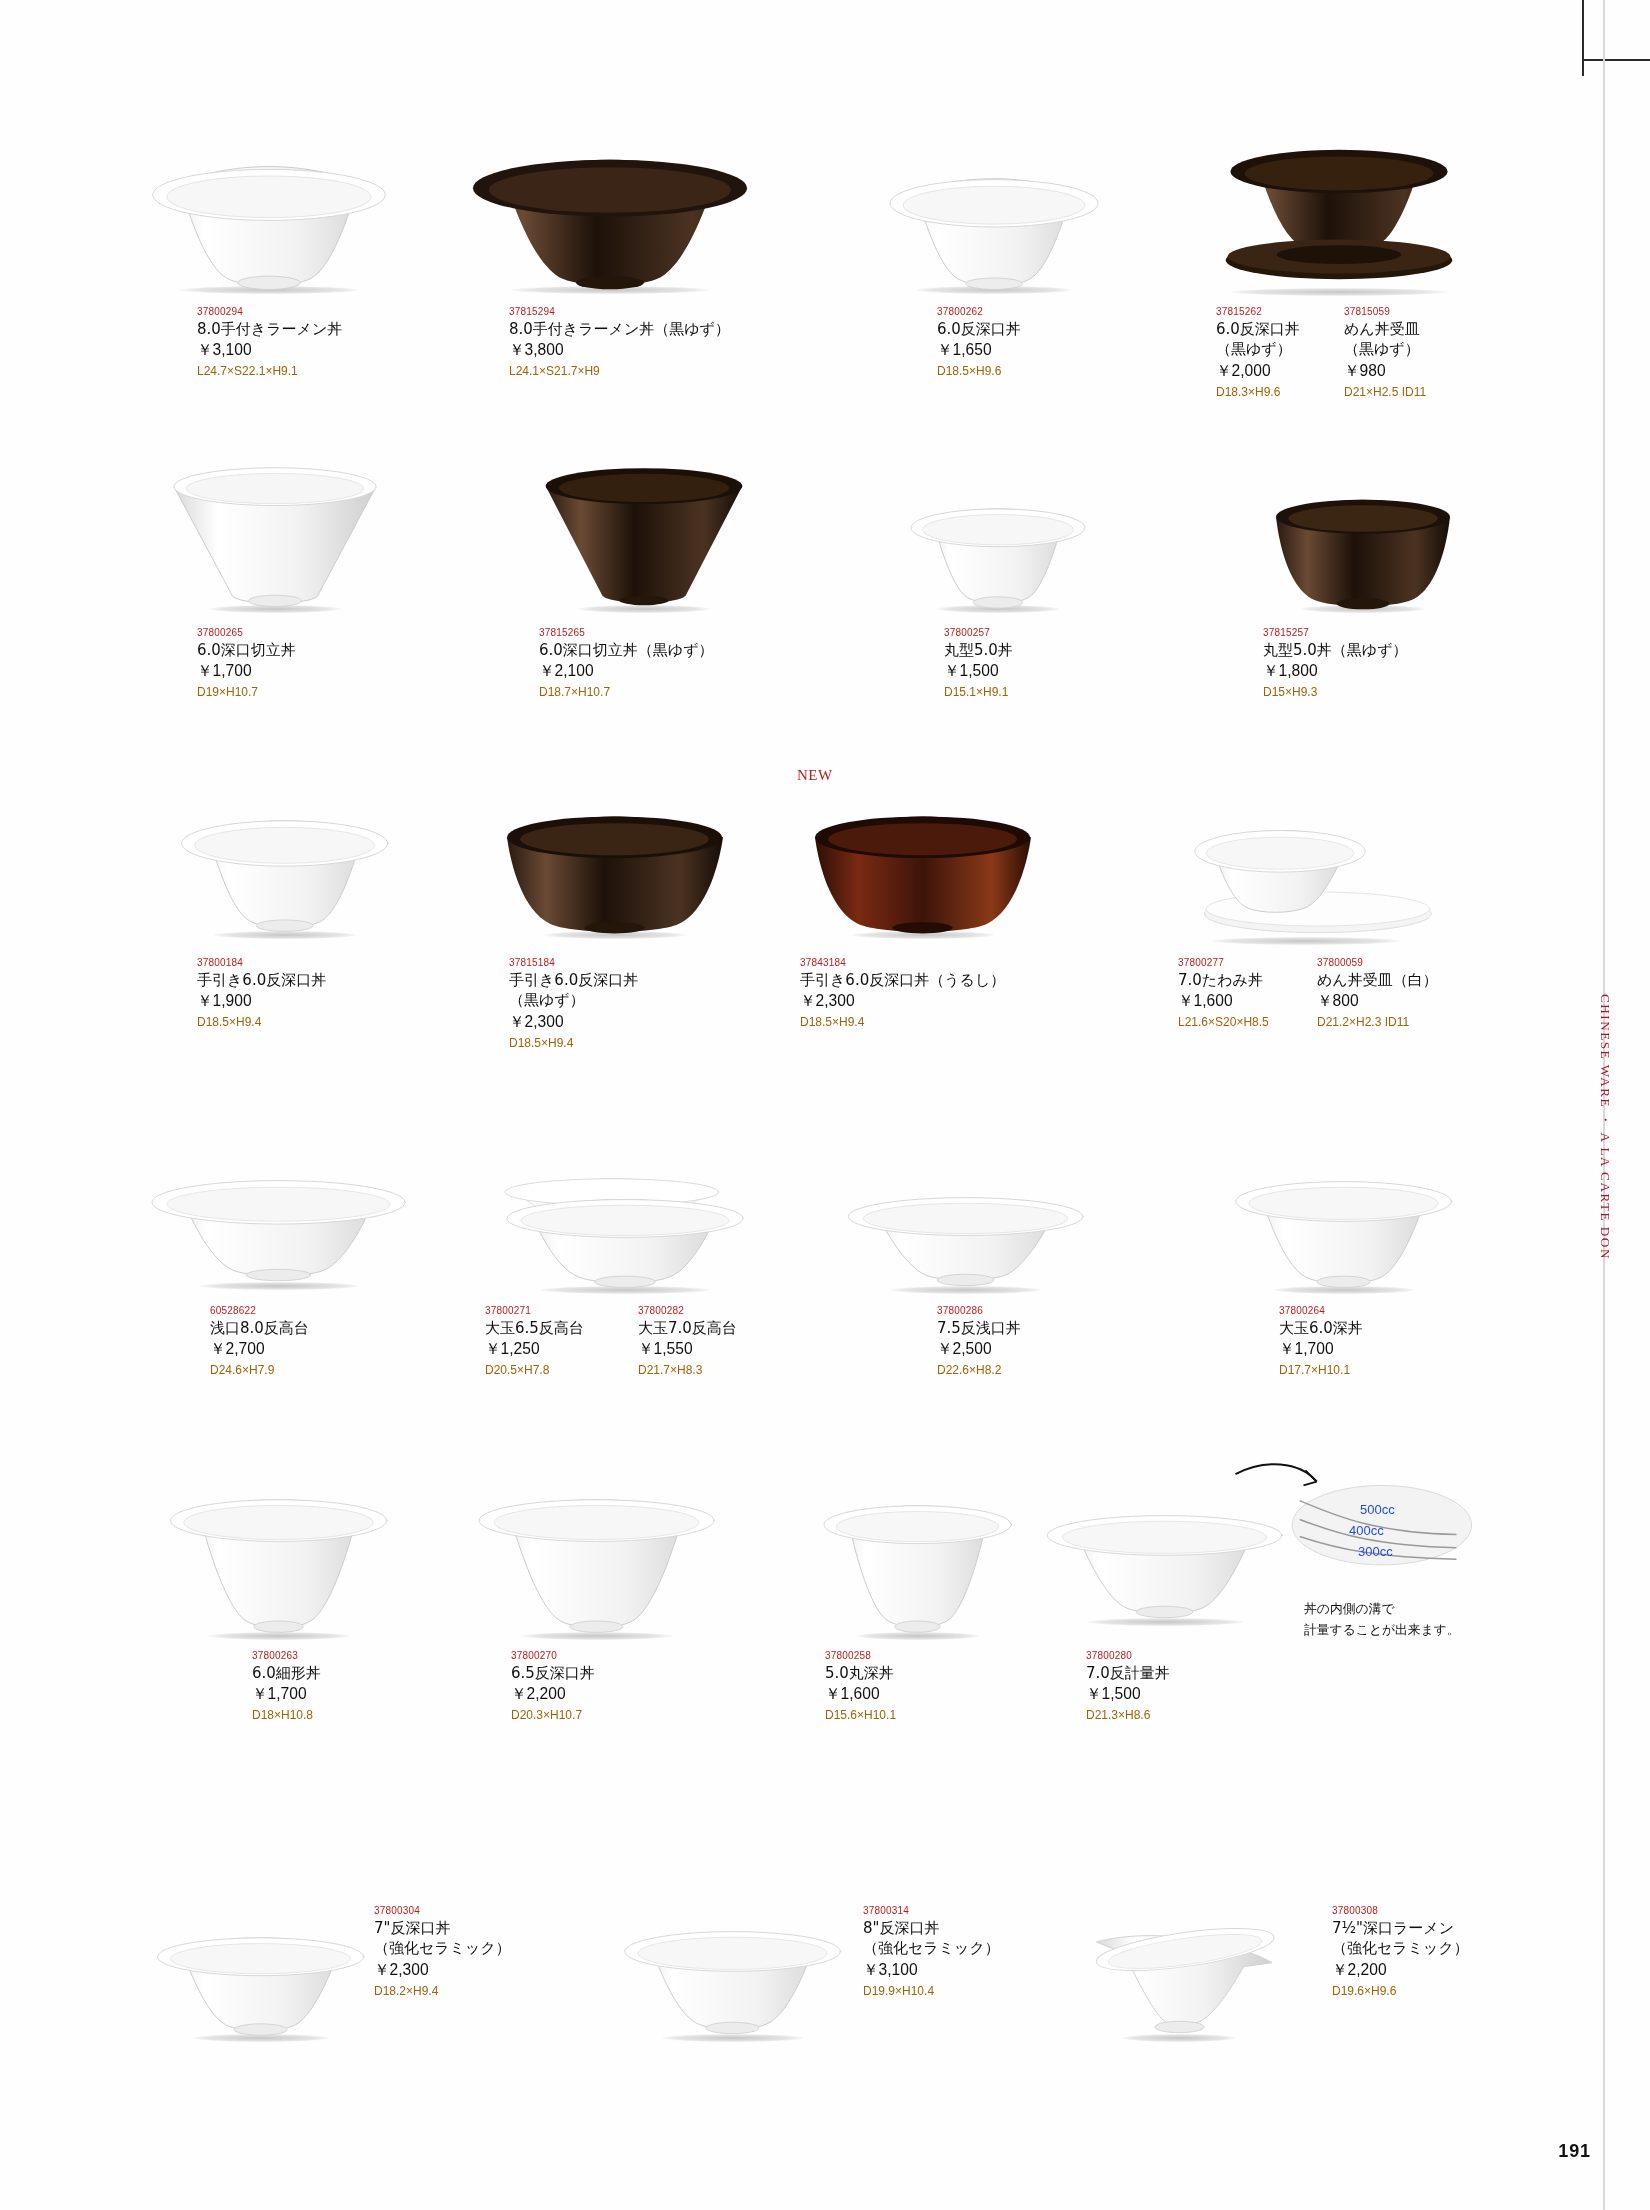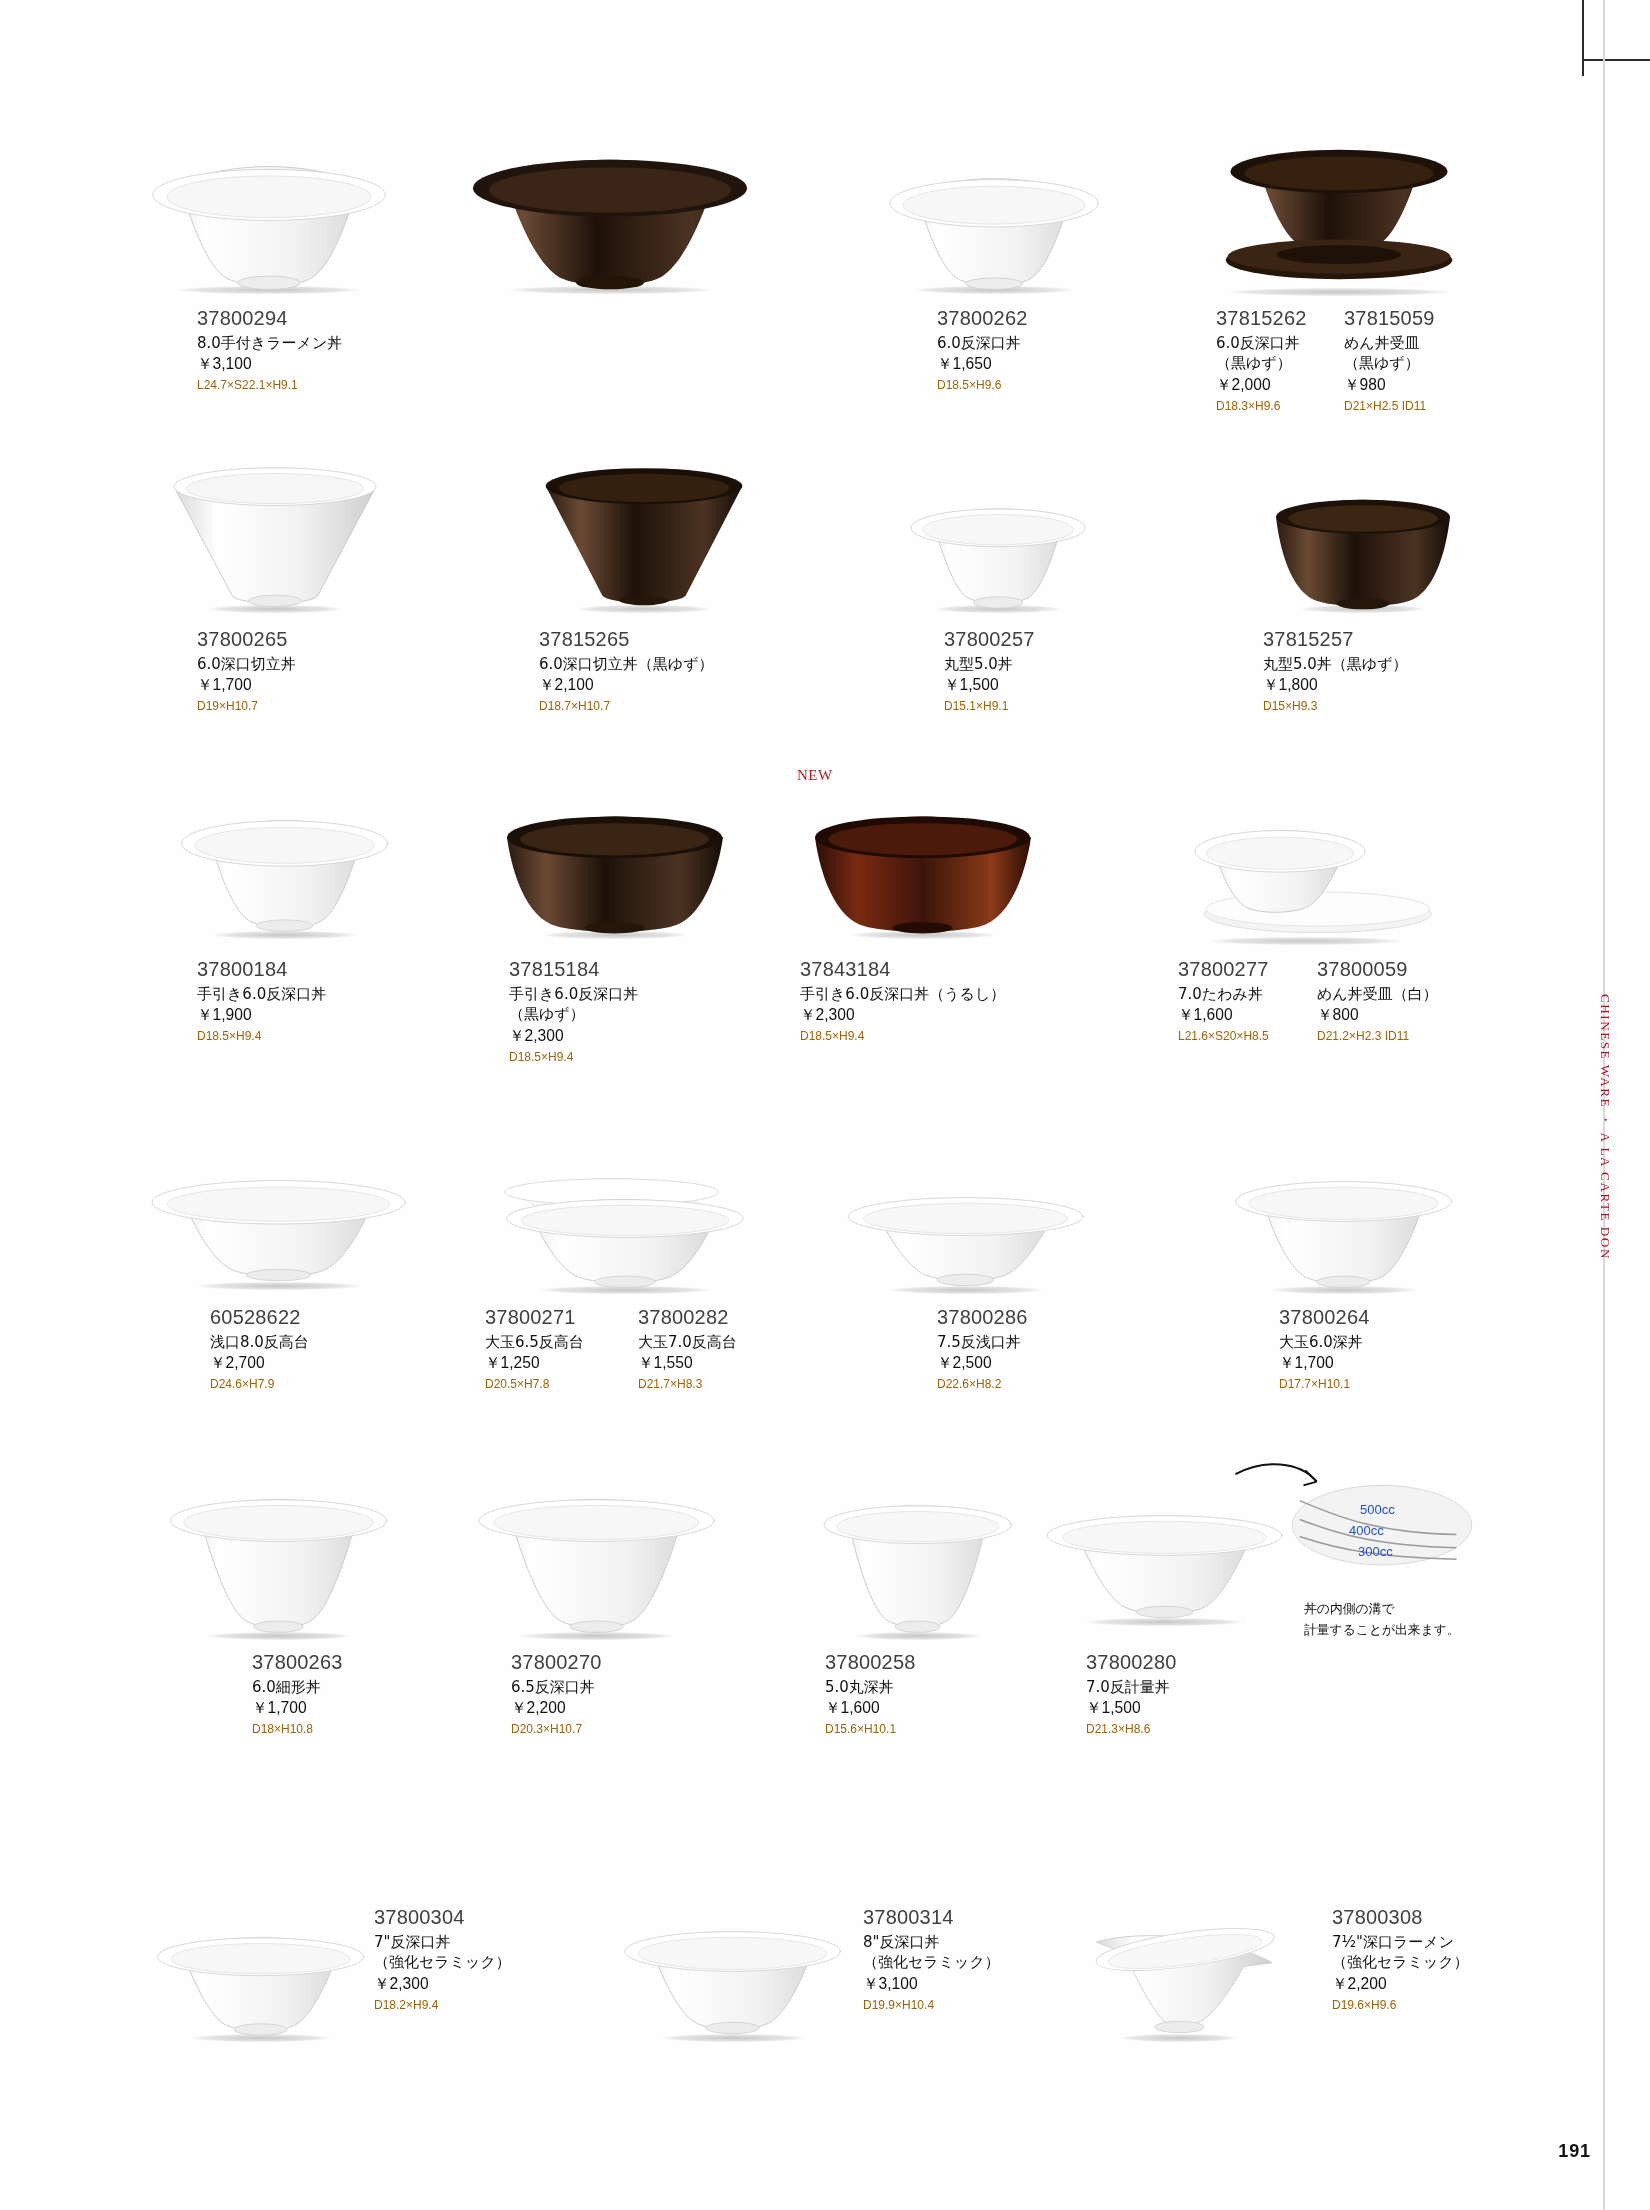--- a/index.html
+++ b/index.html
@@ -88,23 +88,23 @@
     border-radius: 50%;
     background: radial-gradient(ellipse at center, rgba(0,0,0,0.22) 0%, rgba(0,0,0,0.10) 55%, rgba(0,0,0,0) 75%);
   }
 
   .caption {
     position: absolute;
     font-size: 0;
   }
   .code {
     font-family: "Liberation Sans", sans-serif;
-    font-size: 20px;
+    font-size: 10px;
     letter-spacing: 0.2px;
-    color: #404040;
+    color: #b91c1c;
     line-height: 1.38;
     white-space: nowrap;
   }
   .name {
     font-family: "DejaVu Sans", sans-serif;
     font-size: 15px;
     color: #101010;
     line-height: 1.38;
     white-space: nowrap;
   }
@@ -252,20 +252,26 @@
               </linearGradient>
             </defs>
             <path d="M10,36 C10,36 66,6 155,6 C244,6 300,36 300,36 L262,38 C262,38 238,118 205,132 C182,142 128,142 105,132 C72,118 48,38 48,38 Z" fill="url(#bg1)"></path>
             <ellipse cx="155" cy="36" rx="145" ry="30" fill="#20140c"></ellipse>
             <ellipse cx="155" cy="38" rx="128" ry="24" fill="#3a2516"></ellipse>
             <ellipse cx="155" cy="136" rx="36" ry="7" fill="#241509"></ellipse>
           </svg>
         </div>
       </div>
     </div>
+    <div class="caption" style="left:509px; top:305px;">
+      <div class="code">37815294</div>
+      <div class="name">8.0手付きラーメン丼（黒ゆず）</div>
+      <div class="price">￥3,800</div>
+      <div class="dims">L24.1×S21.7×H9</div>
+    </div>
 
     <div class="item" style="left:866px; top:140px; width:256px; height:156px;">
       <div class="photo">
         <div class="shadow" style="width:156px;"></div>
         <div class="bowl" style="width:227px;height:123px;">
           <svg width="227" height="123" viewBox="0 0 240 130">
             <path d="M10,32 C10,32 52,6 120,6 C188,6 230,32 230,32 L198,34 C198,34 180,100 158,112 C140,122 100,122 82,112 C60,100 42,34 42,34 Z" fill="url(#wg1)" stroke="#c9c9c9"></path>
             <ellipse cx="120" cy="32" rx="110" ry="25" fill="#ffffff" stroke="#d5d5d5"></ellipse>
             <ellipse cx="120" cy="34" rx="96" ry="20" fill="#f7f7f7" stroke="#e4e4e4"></ellipse>
             <ellipse cx="120" cy="117" rx="30" ry="6" fill="#ededed" stroke="#d2d2d2"></ellipse>

